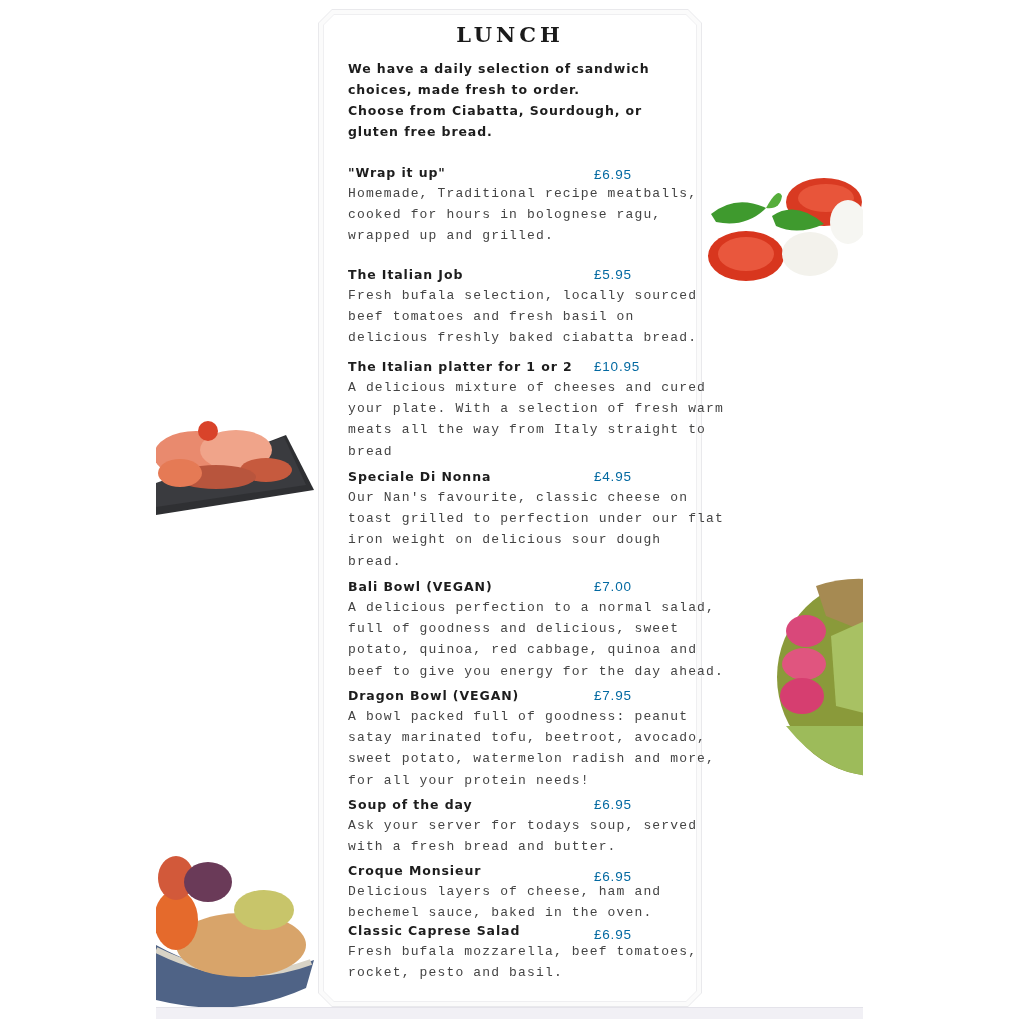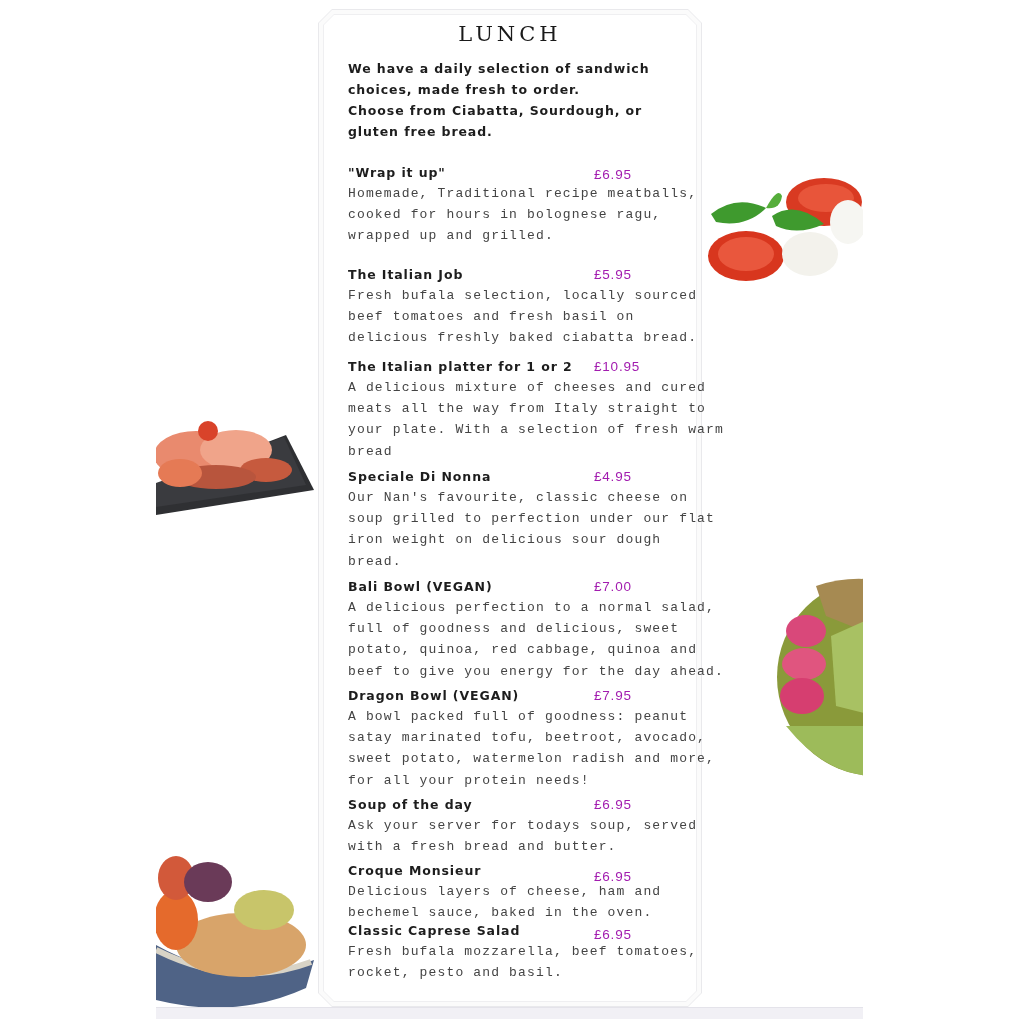--- a/index.html
+++ b/index.html
@@ -59,21 +59,21 @@
       background: #ffffff;
       clip-path: polygon(10px 0, calc(100% - 10px) 0, 100% 10px, 100% calc(100% - 10px), calc(100% - 10px) 100%, 10px 100%, 0 calc(100% - 10px), 0 10px);
     }
     .menu-title {
       position: absolute;
       left: 318px;
       top: 22px;
       width: 384px;
       text-align: center;
       font-family: "DejaVu Serif", serif;
-      font-weight: normal;
+      font-weight: bold;
       font-size: 21px;
       letter-spacing: 4px;
       color: #1a1a1a;
     }
     .intro {
       position: absolute;
       left: 348px;
       top: 58px;
       width: 330px;
       font-family: "DejaVu Sans", sans-serif;
@@ -98,21 +98,21 @@
       line-height: 20px;
       white-space: nowrap;
     }
     .item-price {
       position: absolute;
       left: 246px;
       top: 0;
       font-family: "Liberation Sans", sans-serif;
       font-size: 13.5px;
       letter-spacing: 0.8px;
-      color: #a21caf;
+      color: #0369a1;
       line-height: 20px;
       white-space: nowrap;
     }
     .item-desc {
       font-family: Liberation Mono, monospace;
       font-size: 13px;
       letter-spacing: 1.15px;
       color: #444444;
       line-height: 21.2px;
     }
@@ -165,32 +165,32 @@
     <div>beef tomatoes and fresh basil on</div>
     <div>delicious freshly baked ciabatta bread.</div>
   </div>
 </div>
 
 <div class="item" style="top:357px;">
   <div class="item-name">The Italian platter for 1 or 2</div>
   <div class="item-price">£10.95</div>
   <div class="item-desc">
     <div>A delicious mixture of cheeses and cured</div>
+    <div>your plate. With a selection of fresh warm</div>
     <div>meats all the way from Italy straight to</div>
-    <div>your plate. With a selection of fresh warm</div>
     <div>bread</div>
   </div>
 </div>
 
 <div class="item" style="top:467px;">
   <div class="item-name">Speciale Di Nonna</div>
   <div class="item-price">£4.95</div>
   <div class="item-desc">
     <div>Our Nan's favourite, classic cheese on</div>
-    <div>soup grilled to perfection under our flat</div>
+    <div>toast grilled to perfection under our flat</div>
     <div>iron weight on delicious sour dough</div>
     <div>bread.</div>
   </div>
 </div>
 
 <div class="item" style="top:577px;">
   <div class="item-name">Bali Bowl (VEGAN)</div>
   <div class="item-price">£7.00</div>
   <div class="item-desc">
     <div>A delicious perfection to a normal salad,</div>

